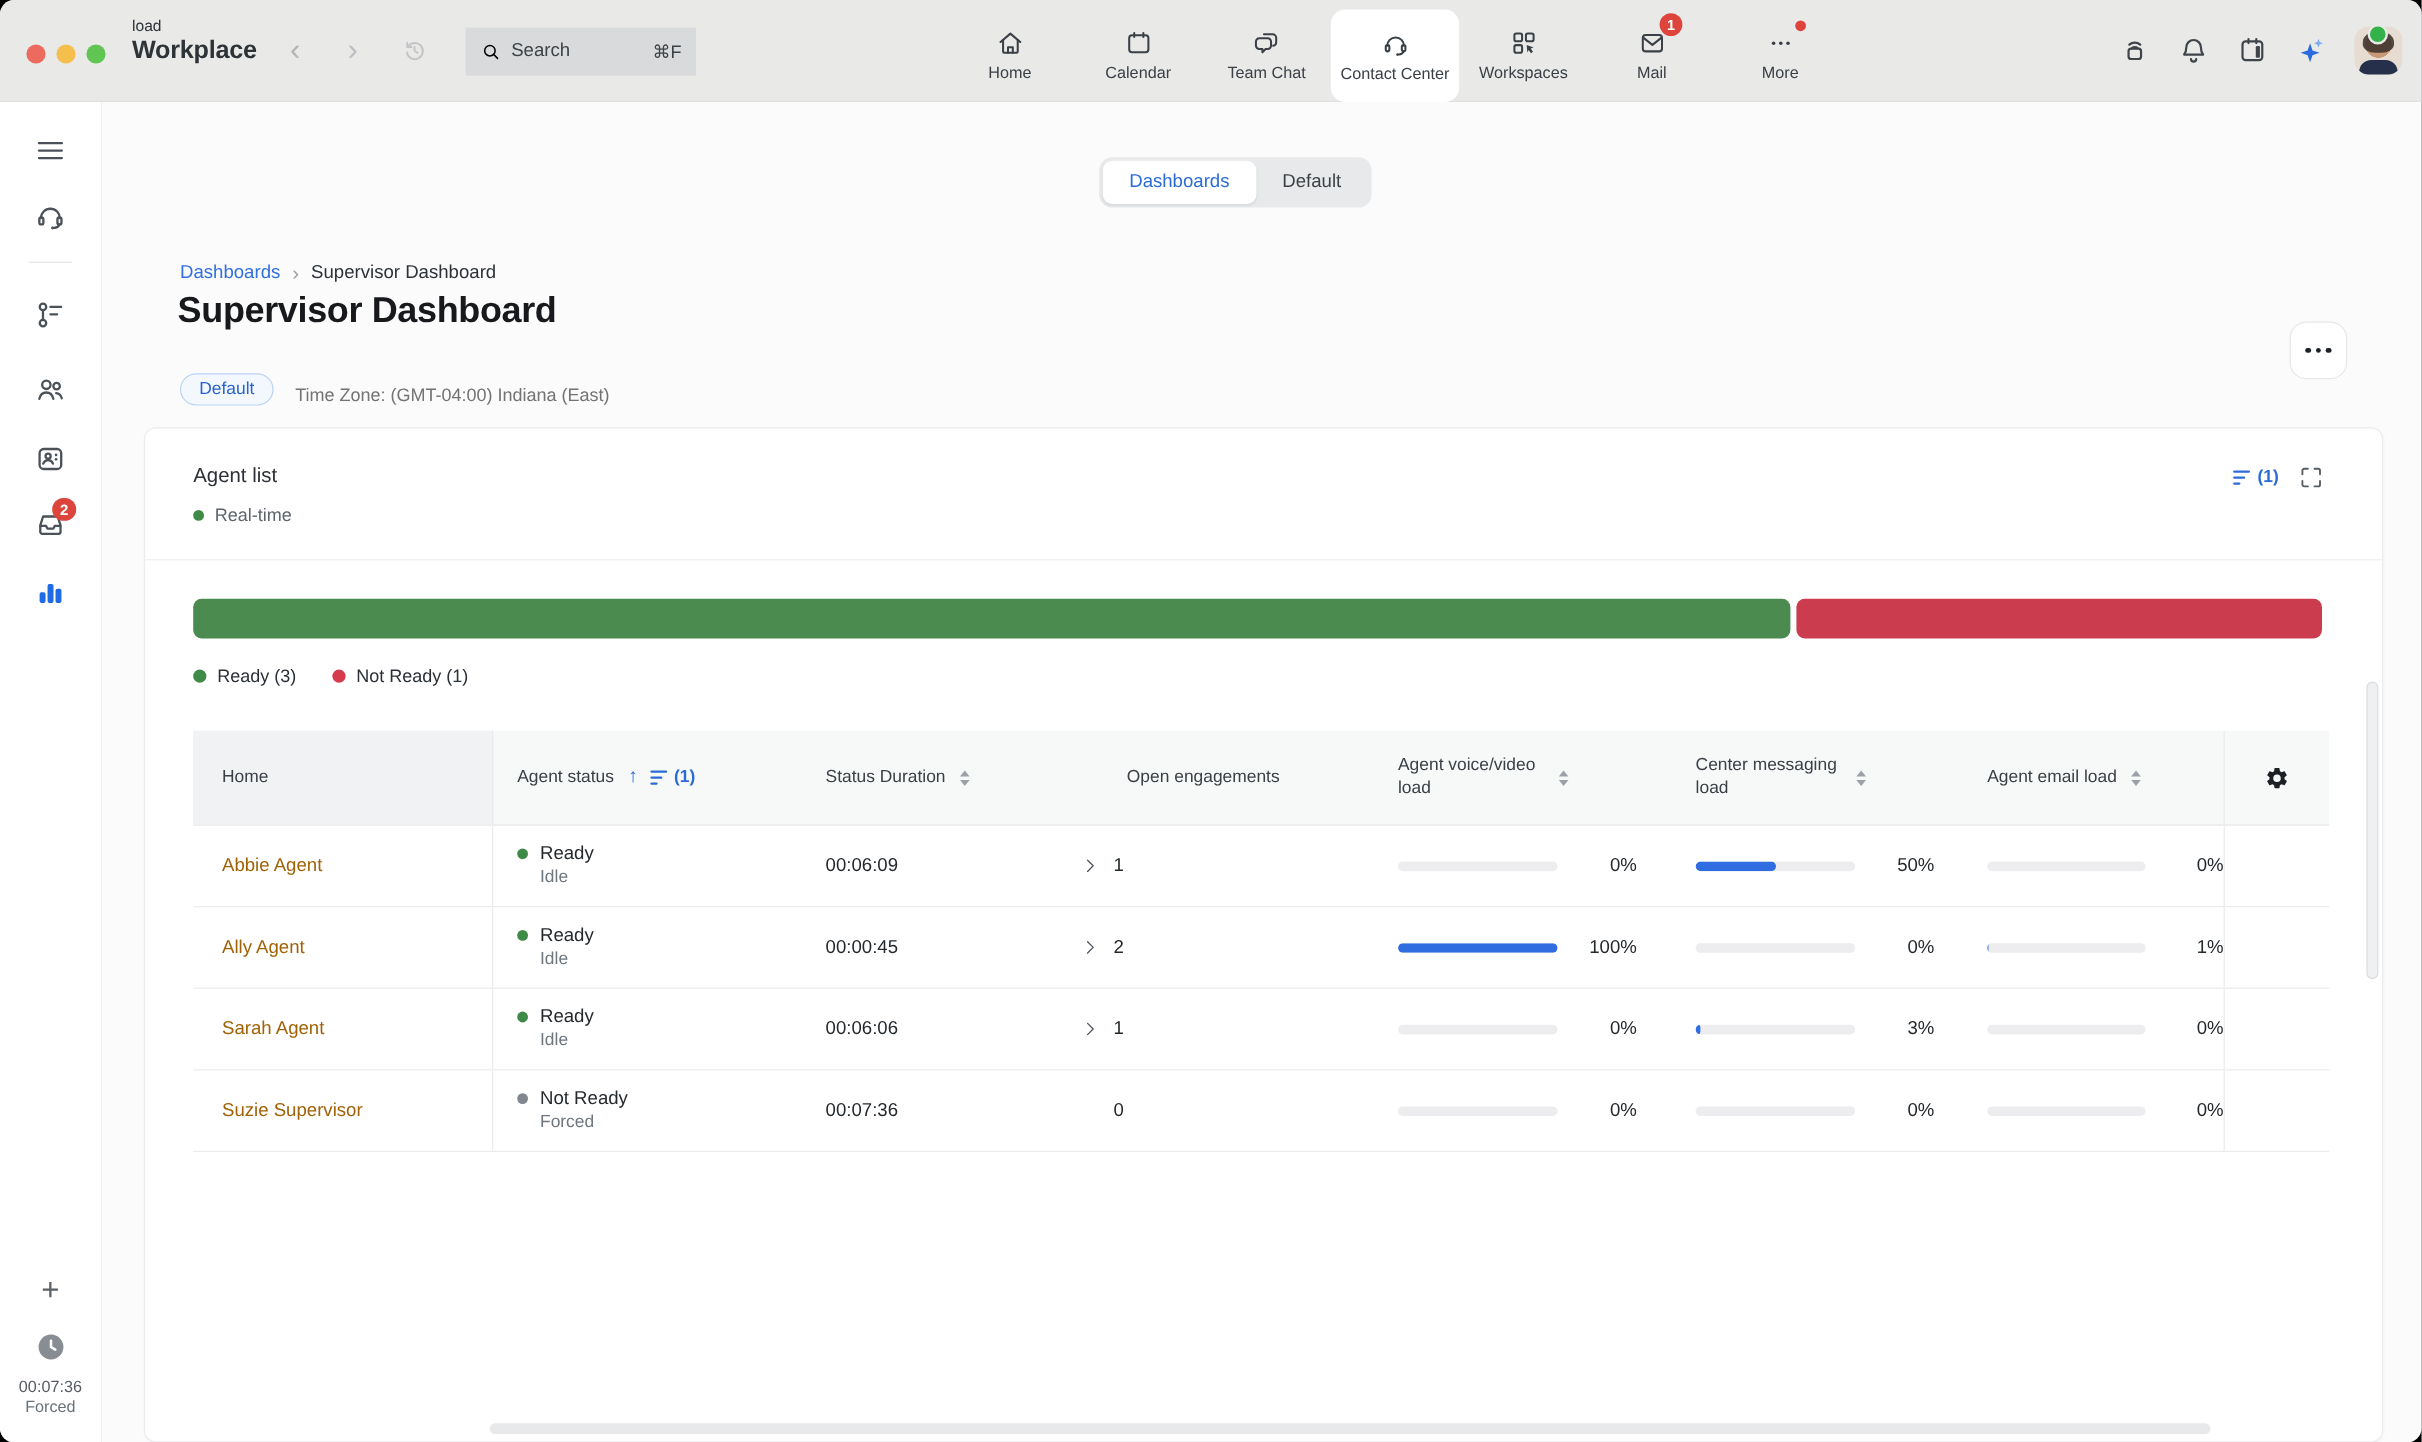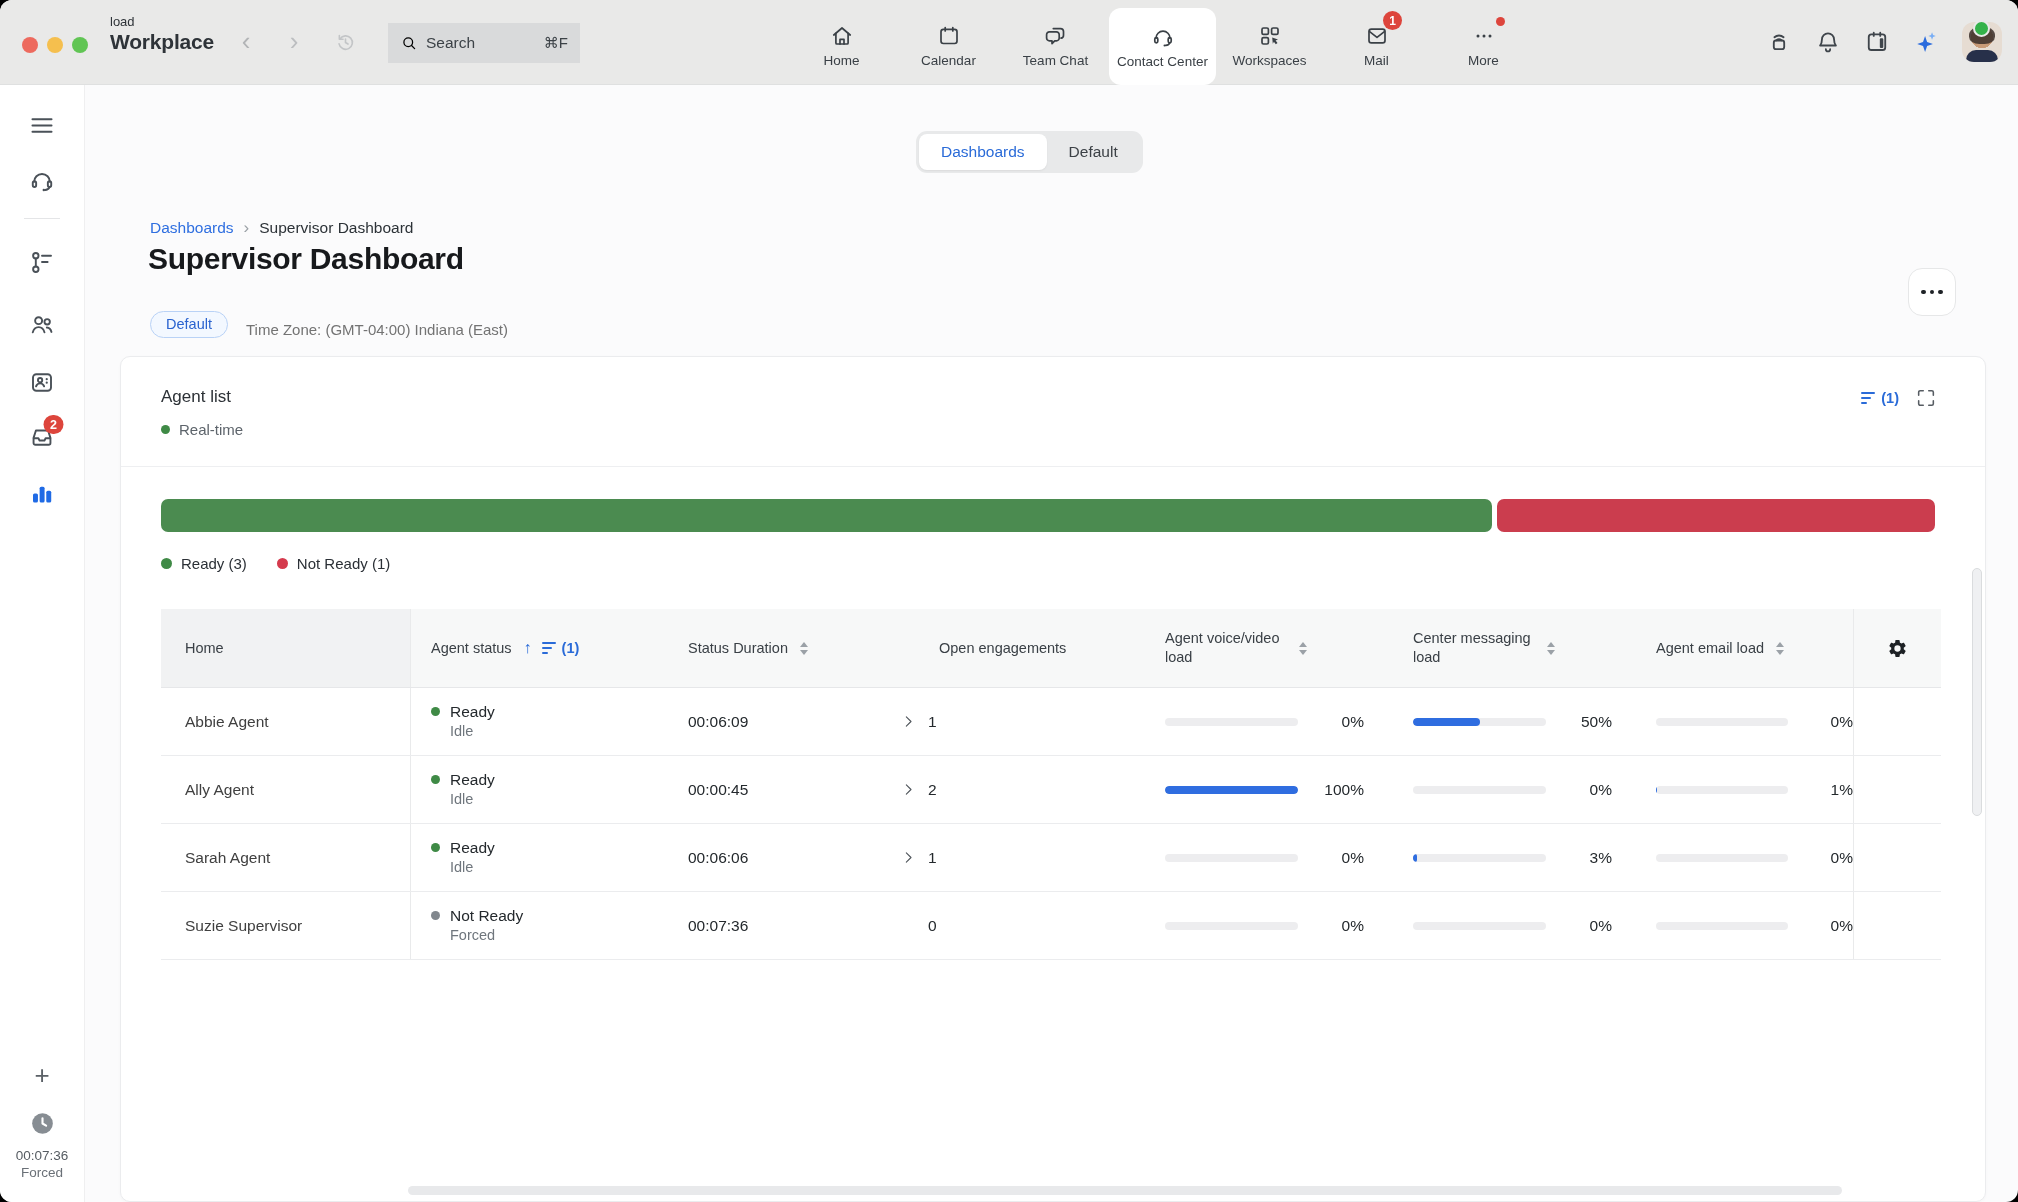--- a/index.html
+++ b/index.html
@@ -114,21 +114,21 @@
   .hl-wrap{max-width:122px}
   .thead .c-eng{padding-left:48px}
   .sort-asc{color:#2a6bd8;font-size:16px;font-weight:700;margin:0 10px 0 12px}
   .carets{display:flex;flex-direction:column;gap:3px;margin-left:12px}
   .carets i{width:0;height:0;border-left:4.5px solid transparent;border-right:4.5px solid transparent;display:block}
   .c-up{border-bottom:5px solid #9ba1a7}
   .c-dn{border-top:5px solid #9ba1a7}
   .gear-icon svg{width:21px;height:21px;display:block;color:#1d2125}
 
   .tbody .trow{height:67px;border-bottom:1px solid #ebecee}
-  .agent-name{font-size:15.5px;color:#404040}
+  .agent-name{font-size:15.5px;color:#a16207}
   .status-wrap{display:flex;align-items:flex-start;gap:10px}
   .status-dot{width:9px;height:9px;border-radius:50%;margin-top:5px}
   .dot-green{background:#3f8a46}.dot-gray{background:#81878d}
   .status-main{font-size:15.5px;color:#24292d;line-height:1.25}
   .status-sub{font-size:14.5px;color:#6f767d;line-height:1.3}
   .duration{font-size:15.5px;color:#24292d}
   .eng-wrap{display:flex;align-items:center;gap:12px}
   .eng-chevron svg{width:15px;height:15px;color:#4c5258;display:block}
   .eng-chevron.hidden{visibility:hidden}
   .eng-val{font-size:15.5px;color:#24292d}

